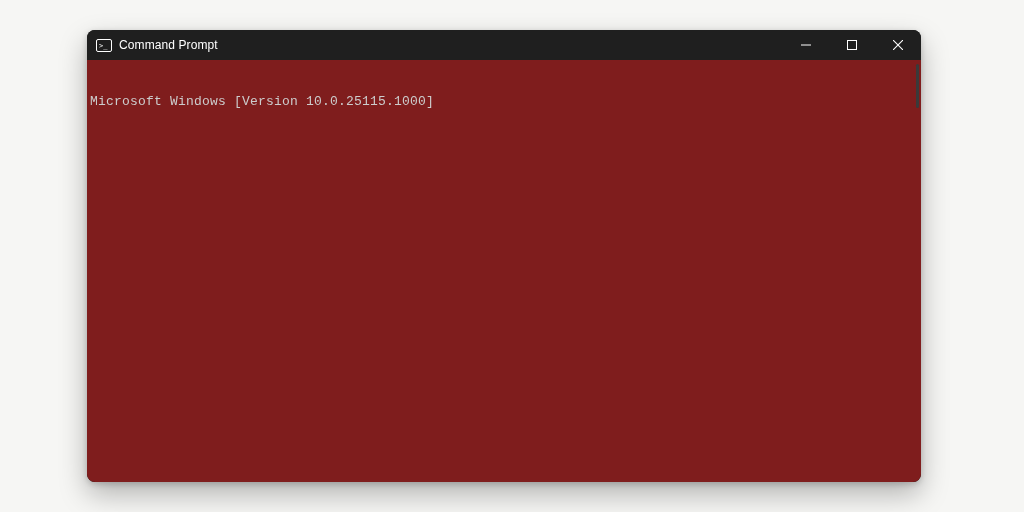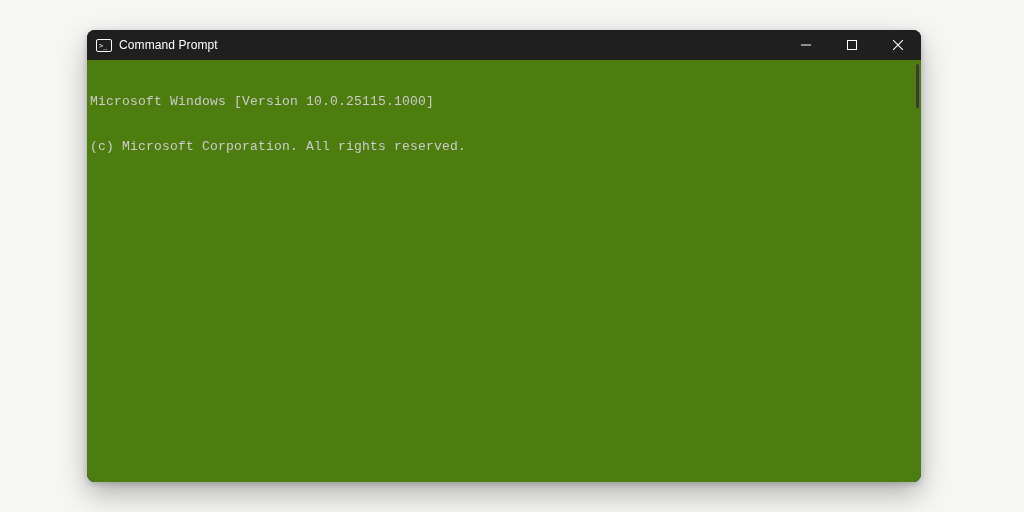--- a/index.html
+++ b/index.html
@@ -58,21 +58,21 @@
     display: flex;
     align-items: center;
     justify-content: center;
     color: #ffffff;
   }
   .win-btn svg { display:block; }
 
   .terminal {
     flex: 1 1 auto;
     position: relative;
-    background: #4d7c0f;
+    background: #7f1d1d;
     color: #cccccc;
     font-family: Consolas, "Courier New", monospace;
     font-size: 13px;
     line-height: 15px;
     padding: 4px 6px 6px 3px;
     white-space: pre;
     letter-spacing: 0.2px;
   }
   .terminal .line { display:block; }
   .prompt-line { display:block; }
@@ -115,18 +115,17 @@
         <svg width="10" height="10" viewBox="0 0 10 10">
           <line x1="0" y1="0" x2="10" y2="10" stroke="#ffffff" stroke-width="1.1"></line>
           <line x1="10" y1="0" x2="0" y2="10" stroke="#ffffff" stroke-width="1.1"></line>
         </svg>
       </div>
     </div>
   </div>
 
   <div class="terminal">
     <span class="line">Microsoft Windows [Version 10.0.25115.1000]</span>
-    <span class="line">(c) Microsoft Corporation. All rights reserved.</span>
     <span class="line"></span>
     <div class="scrollbar-stub"></div>
   </div>
 
 </div>
 
 </body></html>

